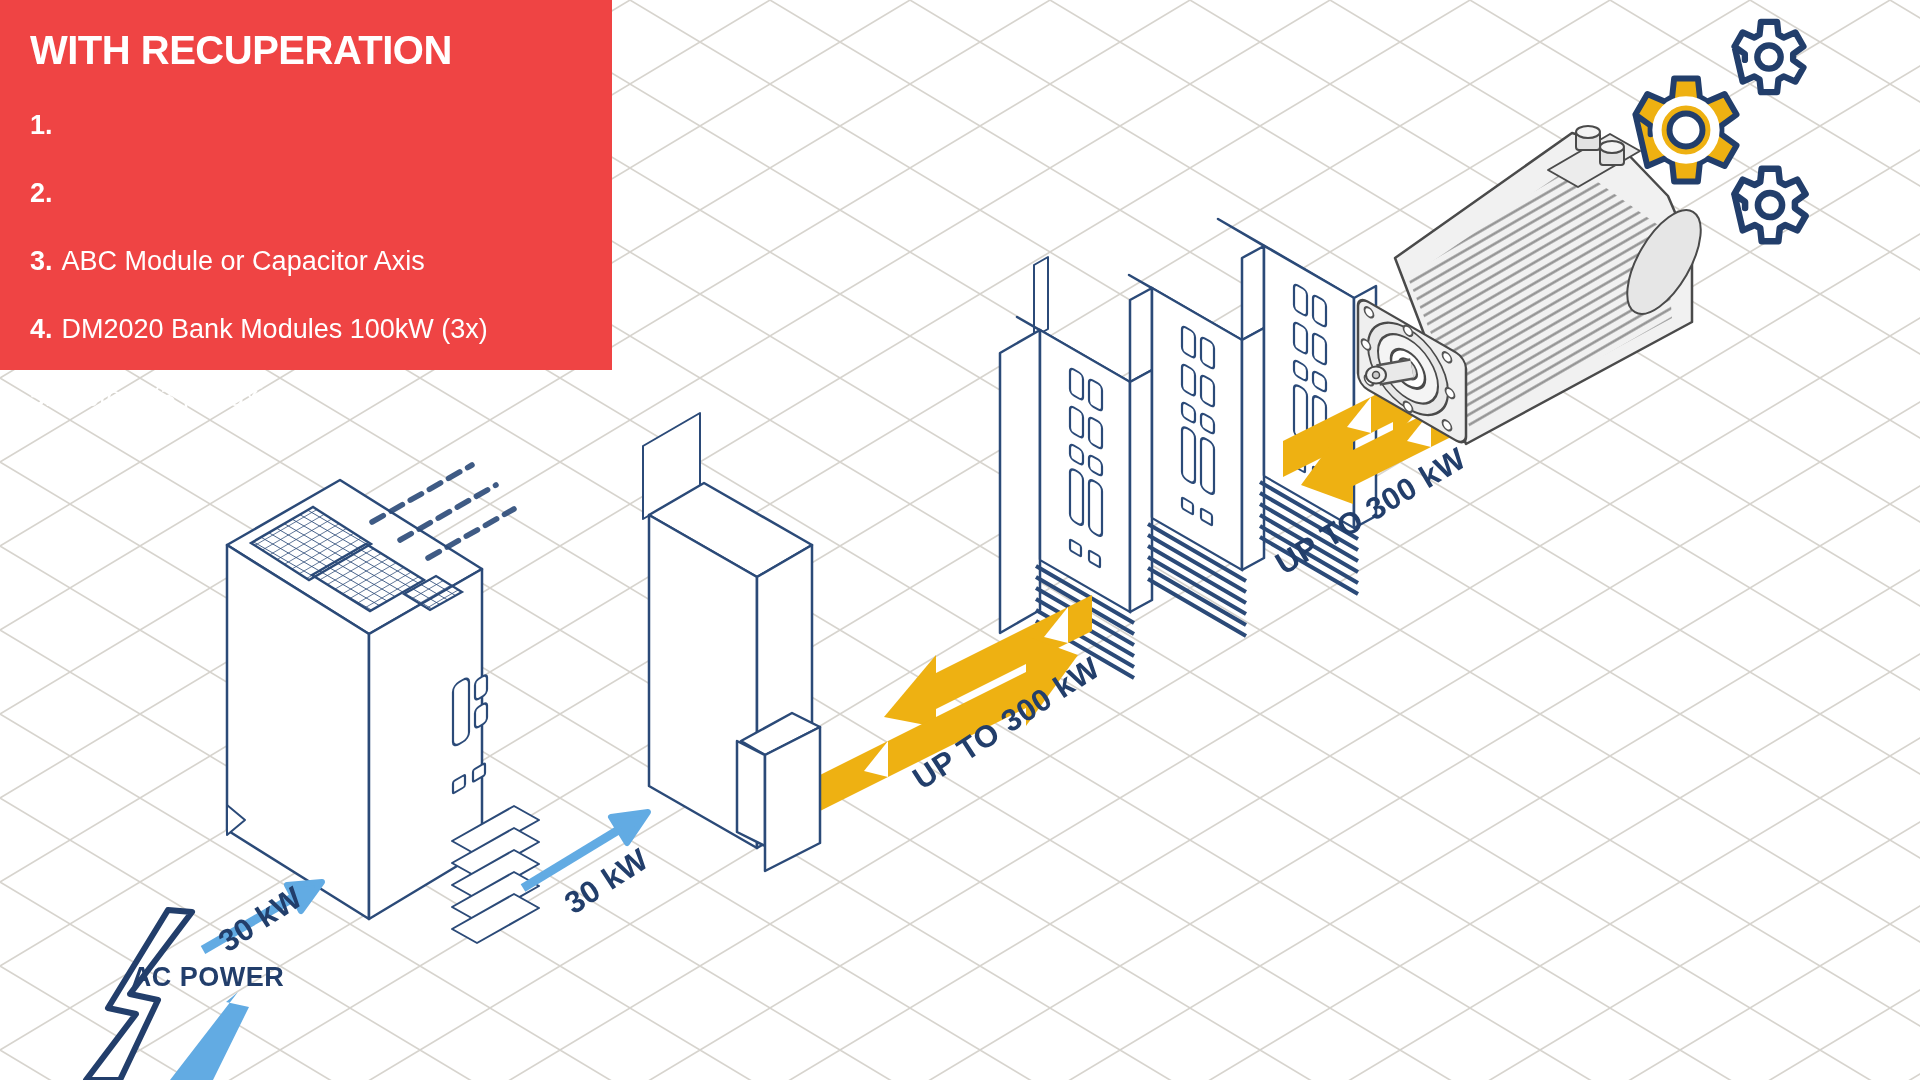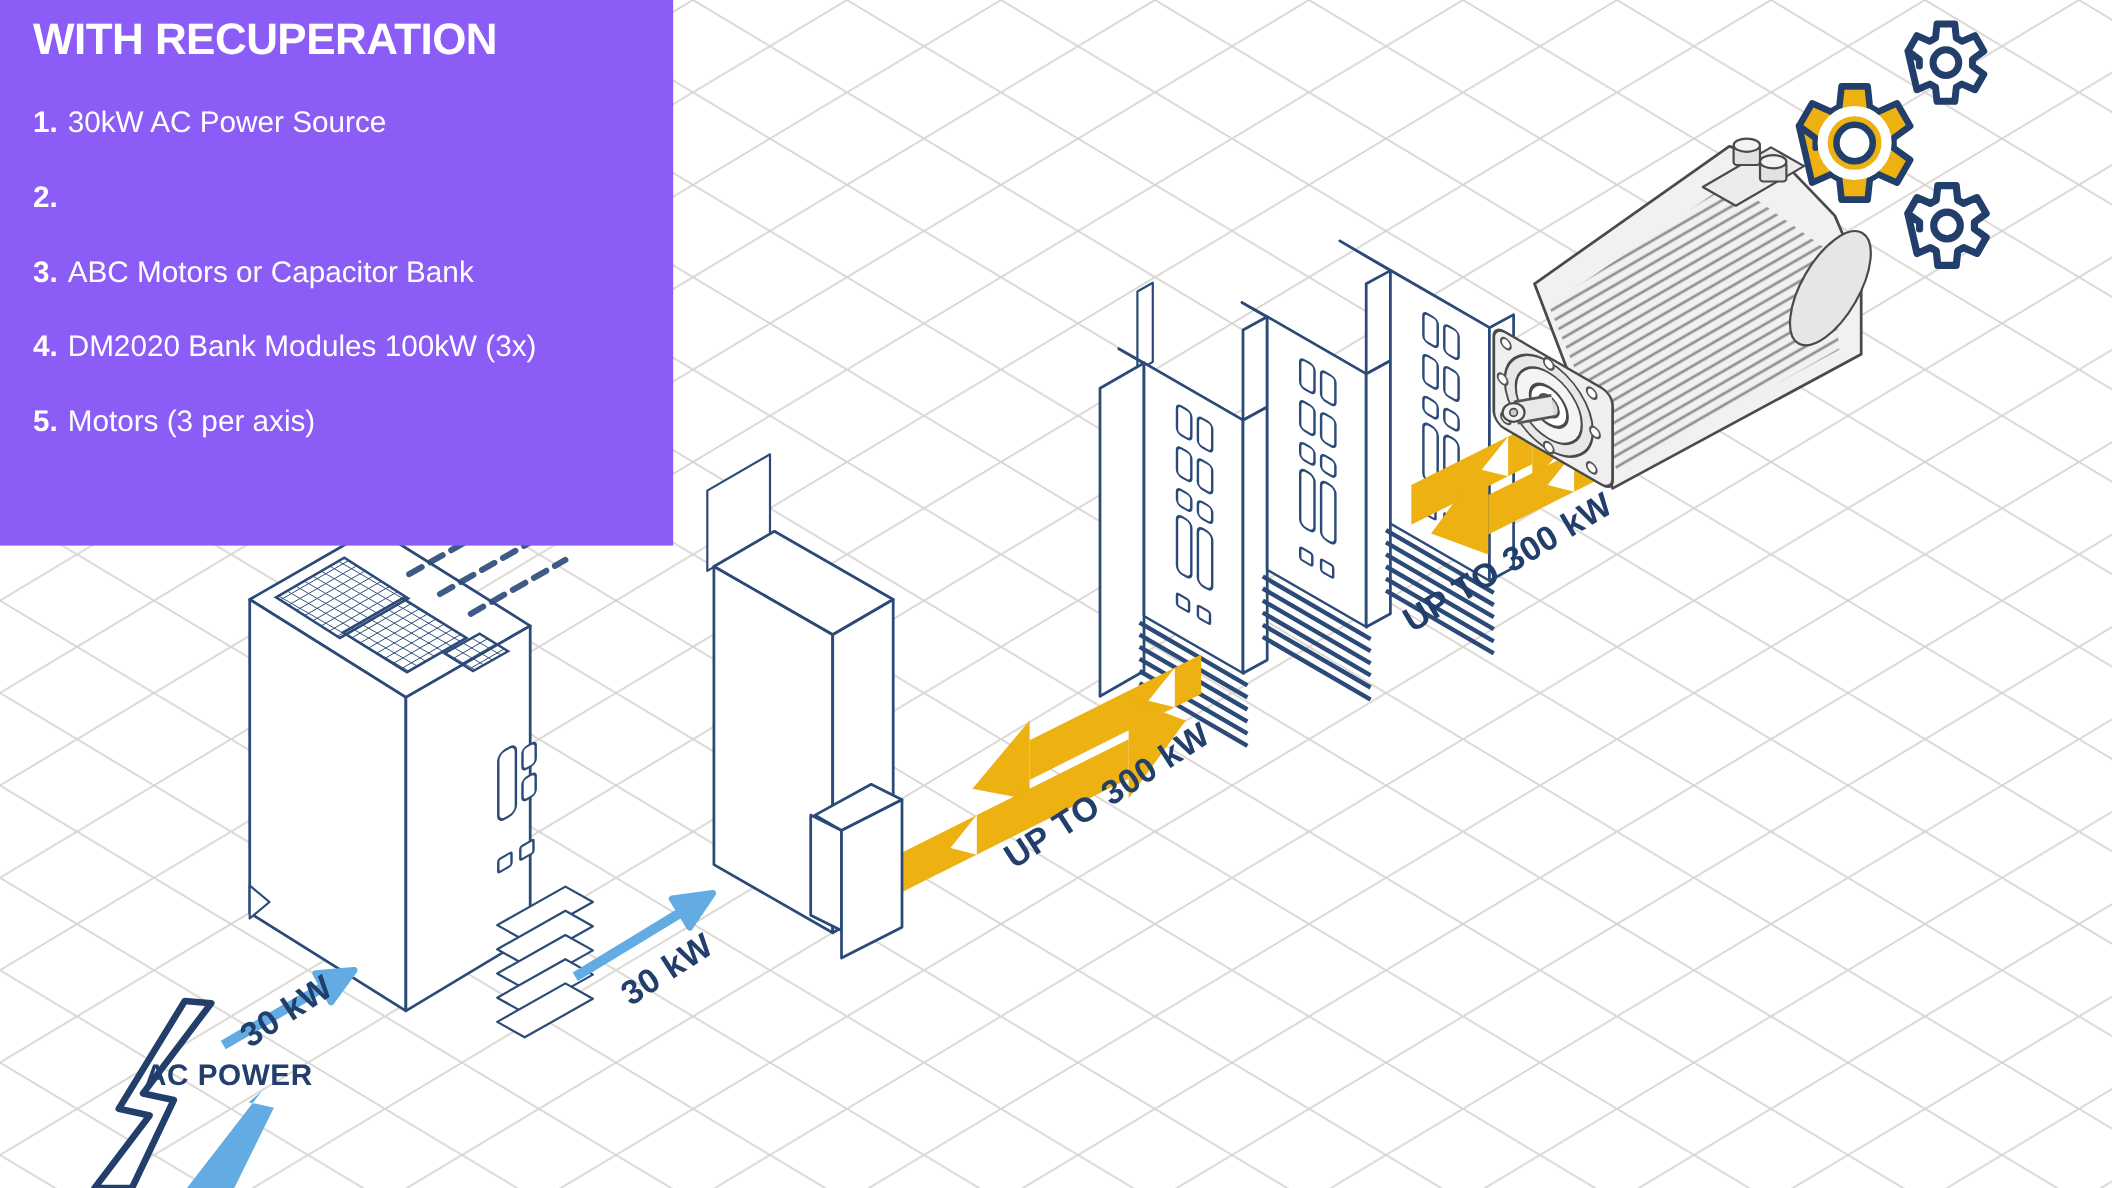--- a/index.html
+++ b/index.html
@@ -1,20 +1,20 @@
 <!DOCTYPE html>
 <html><head>
 <meta charset="utf-8">
 <style>
   html,body{margin:0;padding:0;background:#fff;}
   .stage{position:relative;width:1920px;height:1080px;overflow:hidden;background:#ffffff;
          font-family:"Liberation Sans",sans-serif;}
   .stage svg{position:absolute;left:0;top:0;}
-  .legend{position:absolute;left:0;top:0;width:612px;height:496px;background:#8b5cf6;
-          color:#ffffff;box-sizing:border-box;padding:10px 30px 0 30px;z-index:5;}
+  .legend{position:absolute;left:0;top:0;width:612px;height:370px;background:#ef4444;
+          color:#ffffff;box-sizing:border-box;padding:24px 30px 0 30px;z-index:5;}
   .legend-title{font-size:40px;font-weight:bold;letter-spacing:-0.5px;margin:4px 0 0 0;
                 font-family:"Liberation Sans",sans-serif;}
   .legend-item{margin-top:37px;font-size:27px;display:flex;gap:9px;align-items:baseline;
                font-family:"Liberation Sans",sans-serif;}
   .legend-item .num{font-weight:bold;}
   .legend-item:first-of-type{margin-top:35px;}
   text{font-family:"Liberation Sans",sans-serif;font-weight:bold;fill:#223e6b;}
   .flow-label{font-size:31px;letter-spacing:0.5px;}
   .ac-label{font-size:27px;letter-spacing:0.5px;}
   .cab{fill:#ffffff;stroke:#2b4a78;stroke-width:2.5;stroke-linejoin:round;}
@@ -236,28 +236,27 @@
   <text class="flow-label" text-anchor="middle" transform="translate(266,928) rotate(-33)">30 kW</text>
   <text class="flow-label" text-anchor="middle" transform="translate(612,890) rotate(-33)">30 kW</text>
   <text class="flow-label" text-anchor="middle" transform="translate(1012,732) rotate(-33)">UP TO 300 kW</text>
   <text class="flow-label" text-anchor="middle" transform="translate(1376,520) rotate(-31)">UP TO 300 kW</text>
 </svg>
 
 <div class="legend">
   <div class="legend-title">WITH RECUPERATION</div>
   <div class="legend-item">
     <span class="num">1.</span>
-    <span>30kW AC Power Source</span>
   </div>
   <div class="legend-item">
     <span class="num">2.</span>
   </div>
   <div class="legend-item">
     <span class="num">3.</span>
-    <span>ABC Motors or Capacitor Bank</span>
+    <span>ABC Module or Capacitor Axis</span>
   </div>
   <div class="legend-item">
     <span class="num">4.</span>
     <span>DM2020 Bank Modules 100kW (3x)</span>
   </div>
   <div class="legend-item">
     <span class="num">5.</span>
     <span>Motors (3 per axis)</span>
   </div>
 </div>

